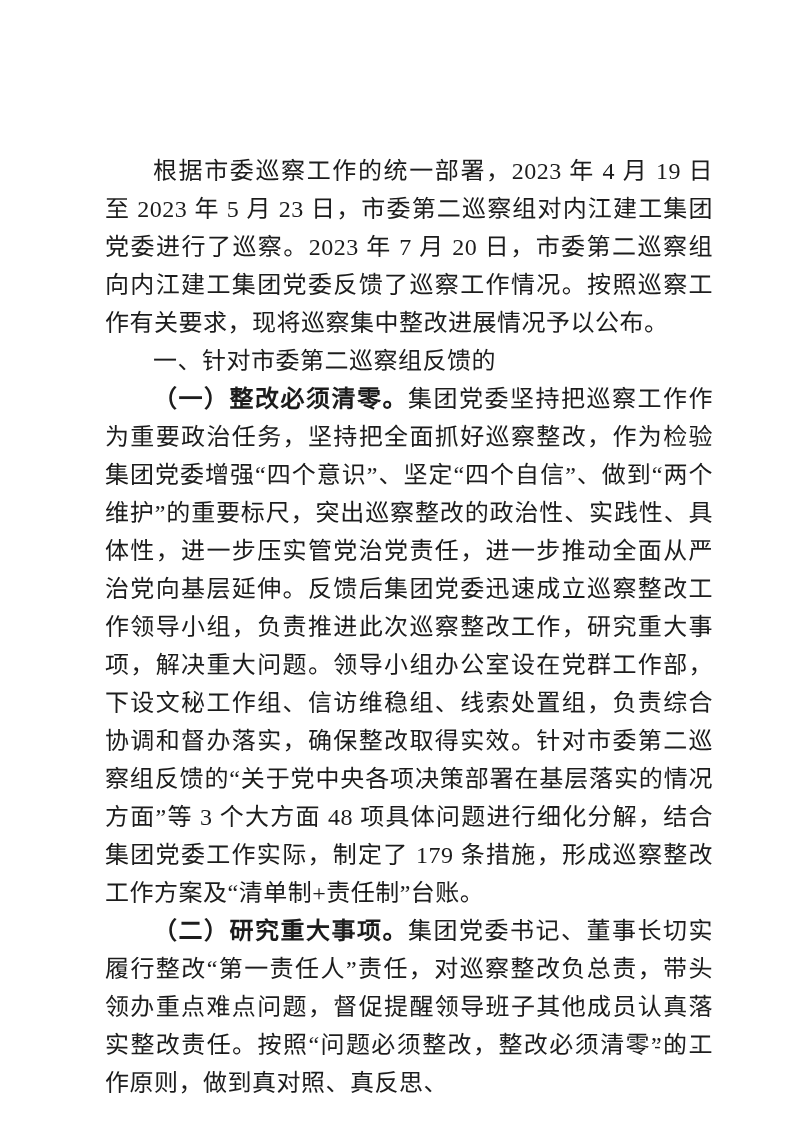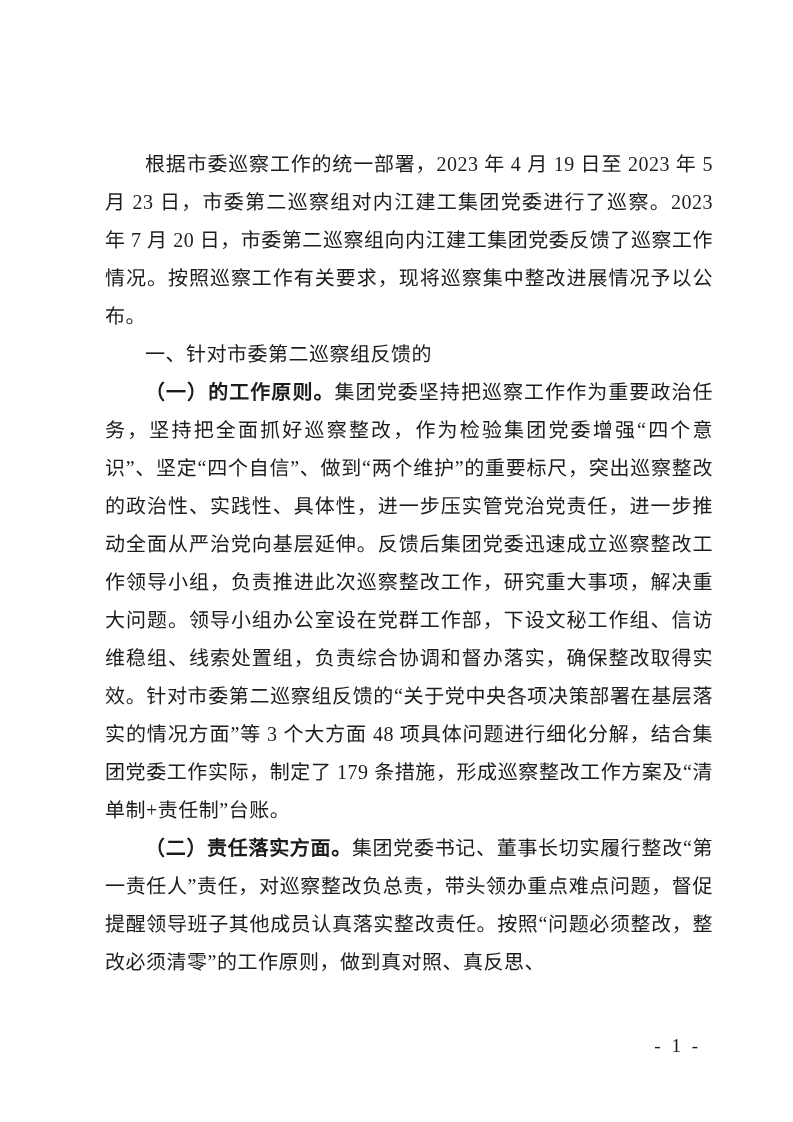--- a/index.html
+++ b/index.html
@@ -12,23 +12,23 @@
     width: 793px;
     height: 1122px;
     background: #ffffff;
     overflow: hidden;
     font-family: "Liberation Serif", "DejaVu Serif", serif;
     color: #1c1c1c;
   }
   .content {
     position: absolute;
     left: 105px;
-    top: 145px;
+    top: 152px;
     width: 608px;
-    font-size: 20px;
+    font-size: 24px;
     line-height: 38px;
     text-align: justify;
     text-justify: inter-ideograph;
     letter-spacing: 0.5px;
   }
   .content p {
     margin: 0;
     padding: 0;
     text-indent: 2em;
   }
@@ -48,17 +48,17 @@
     color: #1c1c1c;
   }
 </style>
 </head>
 <body>
 
 <div class="page">
   <div class="content" id="doc-body">
       <p class="body">根据市委巡察工作的统一部署，2023 年 4 月 19 日至 2023 年 5 月 23 日，市委第二巡察组对内江建工集团党委进行了巡察。2023 年 7 月 20 日，市委第二巡察组向内江建工集团党委反馈了巡察工作情况。按照巡察工作有关要求，现将巡察集中整改进展情况予以公布。</p>
       <p class="heading">一、针对市委第二巡察组反馈的</p>
-      <p class="body"><b class="lead">（一）的工作原则。</b>集团党委坚持把巡察工作作为重要政治任务，坚持把全面抓好巡察整改，作为检验集团党委增强“四个意识”、坚定“四个自信”、做到“两个维护”的重要标尺，突出巡察整改的政治性、实践性、具体性，进一步压实管党治党责任，进一步推动全面从严治党向基层延伸。反馈后集团党委迅速成立巡察整改工作领导小组，负责推进此次巡察整改工作，研究重大事项，解决重大问题。领导小组办公室设在党群工作部，下设文秘工作组、信访维稳组、线索处置组，负责综合协调和督办落实，确保整改取得实效。针对市委第二巡察组反馈的“关于党中央各项决策部署在基层落实的情况方面”等 3 个大方面 48 项具体问题进行细化分解，结合集团党委工作实际，制定了 179 条措施，形成巡察整改工作方案及“清单制+责任制”台账。</p>
-      <p class="body"><b class="lead">（二）责任落实方面。</b>集团党委书记、董事长切实履行整改“第一责任人”责任，对巡察整改负总责，带头领办重点难点问题，督促提醒领导班子其他成员认真落实整改责任。按照“问题必须整改，整改必须清零”的工作原则，做到真对照、真反思、</p>
+      <p class="body"><b class="lead">（一）整改必须清零。</b>集团党委坚持把巡察工作作为重要政治任务，坚持把全面抓好巡察整改，作为检验集团党委增强“四个意识”、坚定“四个自信”、做到“两个维护”的重要标尺，突出巡察整改的政治性、实践性、具体性，进一步压实管党治党责任，进一步推动全面从严治党向基层延伸。反馈后集团党委迅速成立巡察整改工作领导小组，负责推进此次巡察整改工作，研究重大事项，解决重大问题。领导小组办公室设在党群工作部，下设文秘工作组、信访维稳组、线索处置组，负责综合协调和督办落实，确保整改取得实效。针对市委第二巡察组反馈的“关于党中央各项决策部署在基层落实的情况方面”等 3 个大方面 48 项具体问题进行细化分解，结合集团党委工作实际，制定了 179 条措施，形成巡察整改工作方案及“清单制+责任制”台账。</p>
+      <p class="body"><b class="lead">（二）研究重大事项。</b>集团党委书记、董事长切实履行整改“第一责任人”责任，对巡察整改负总责，带头领办重点难点问题，督促提醒领导班子其他成员认真落实整改责任。按照“问题必须整改，整改必须清零”的工作原则，做到真对照、真反思、</p>
     </div>
   <div class="page-number">- 1 -</div>
 </div>
 
 </body></html>

